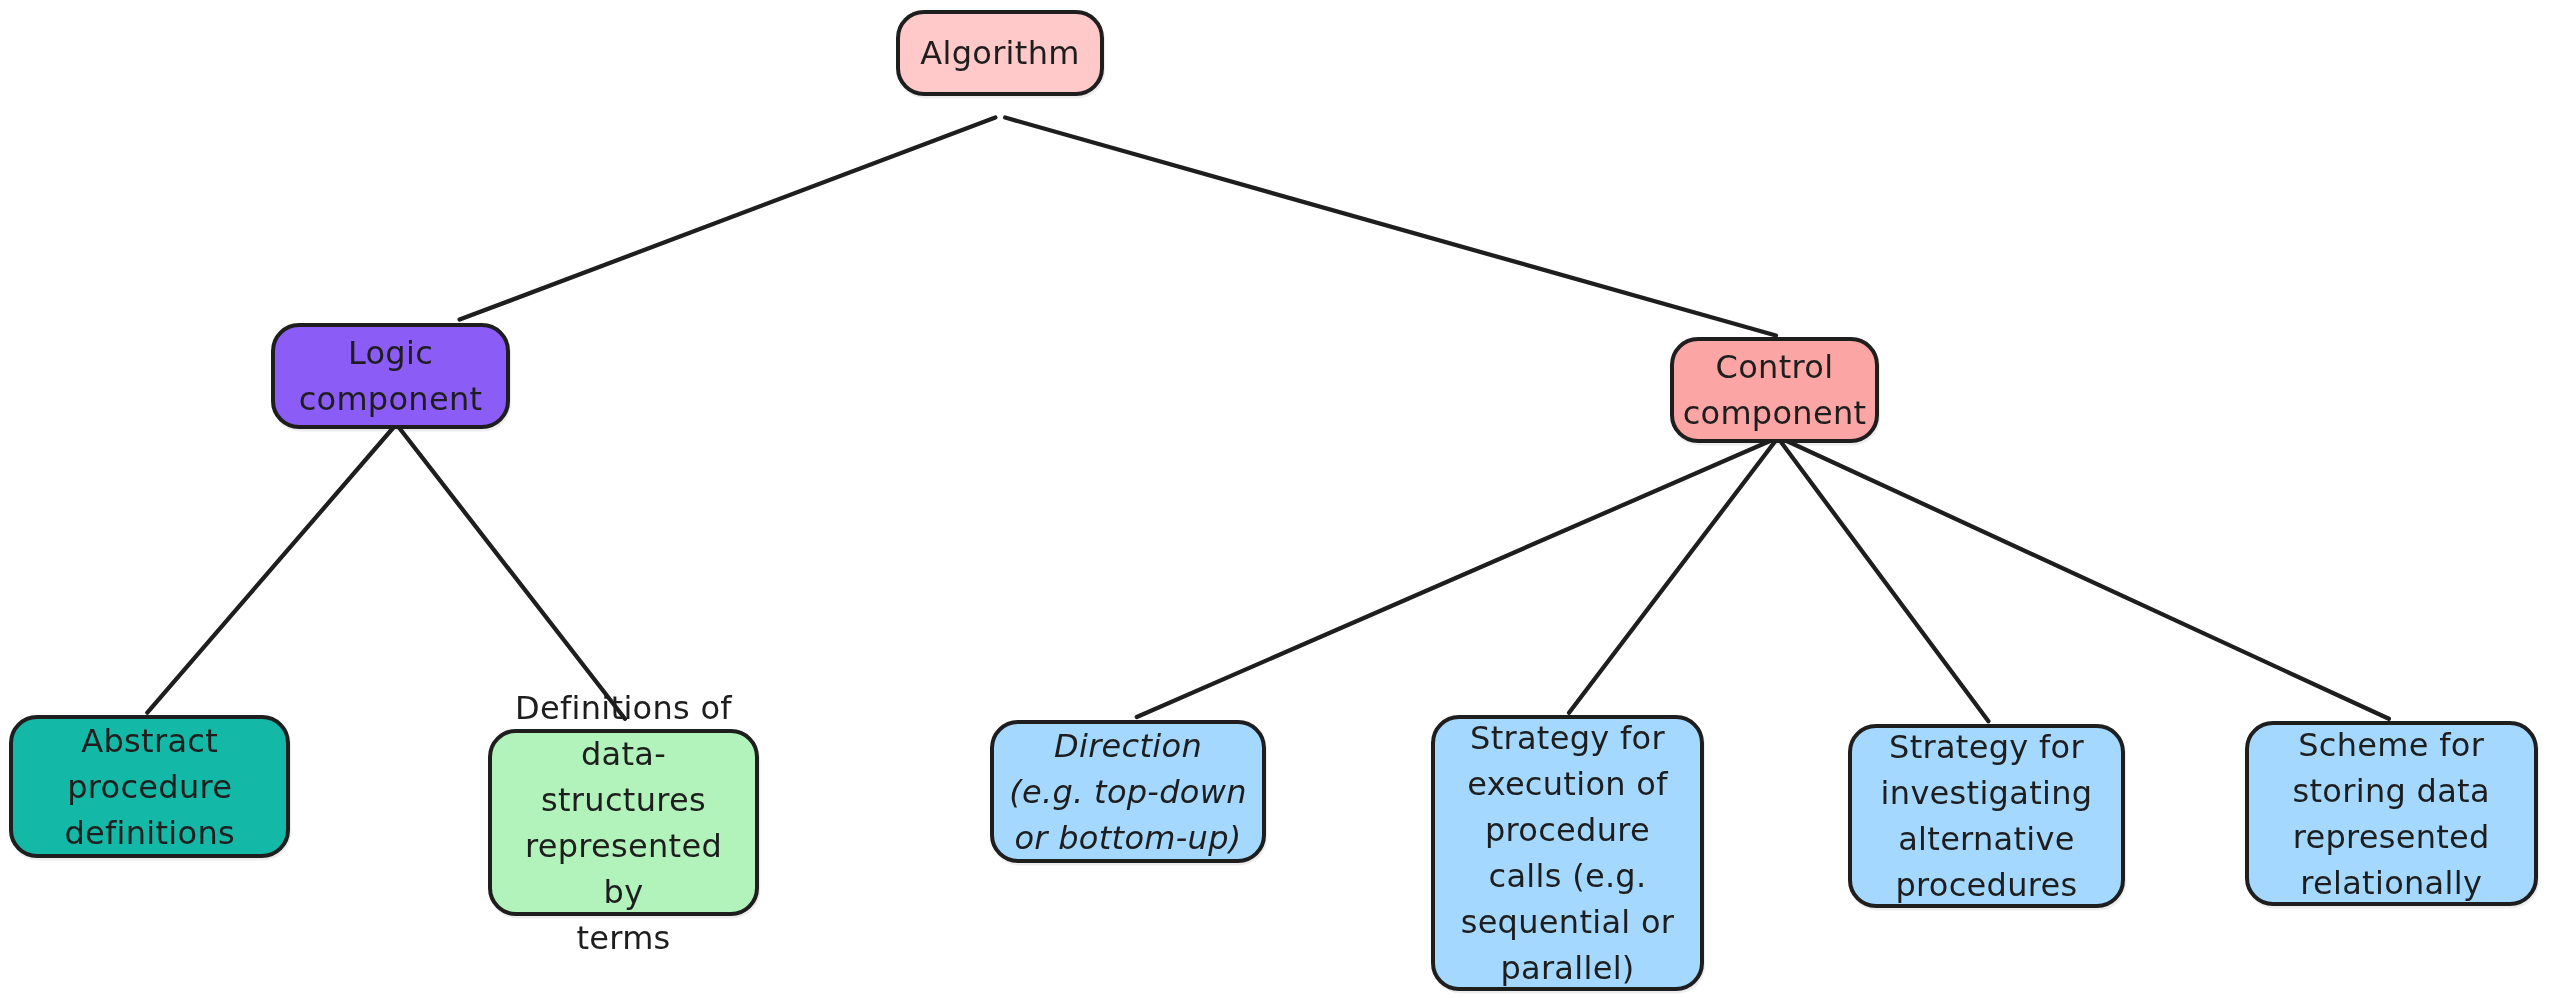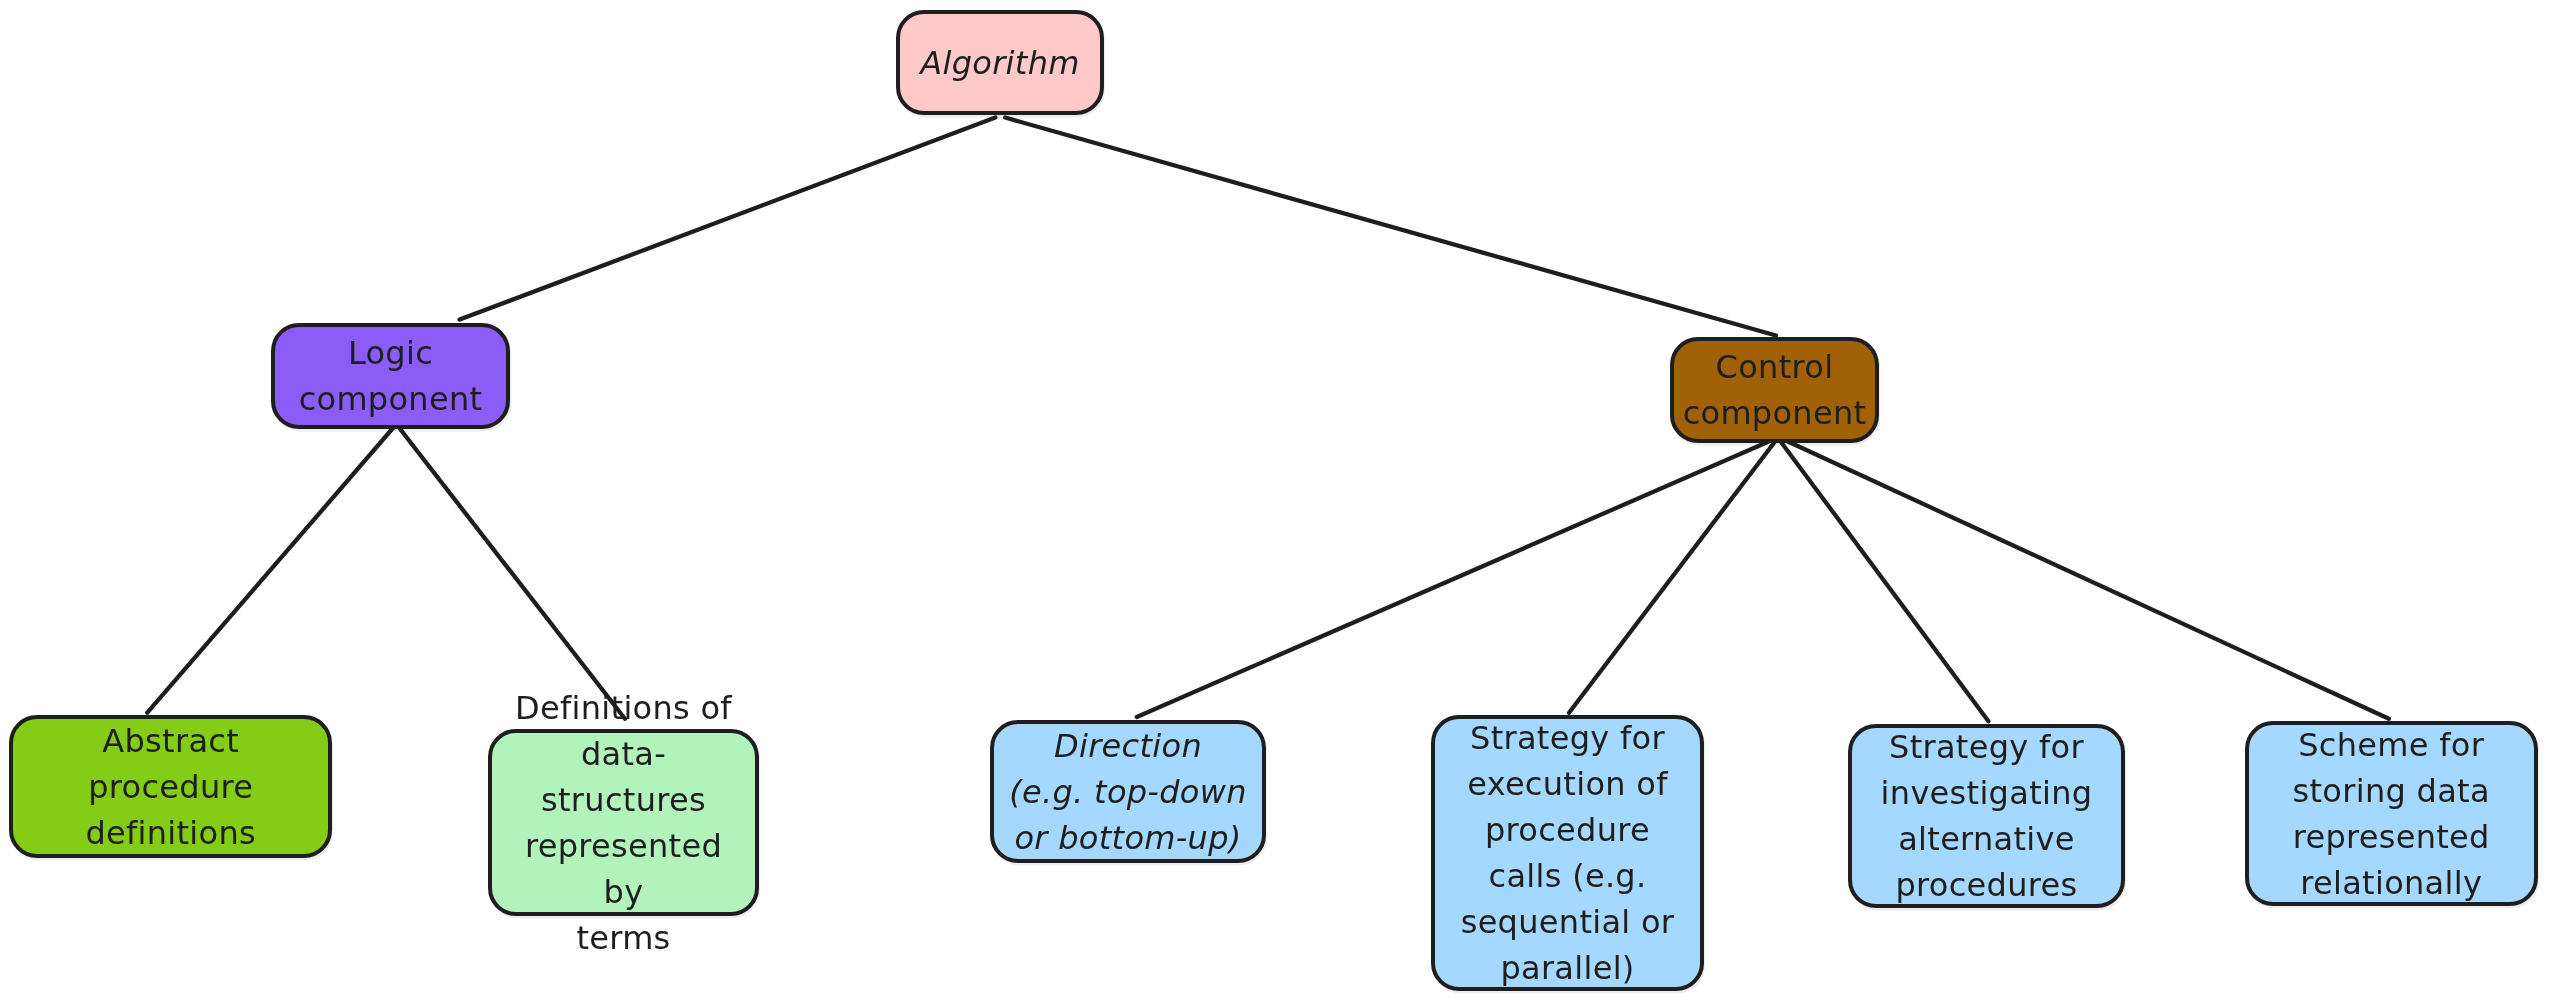--- a/index.html
+++ b/index.html
@@ -52,32 +52,32 @@
       <line x1="1625" y1="192" x2="750" y2="522" stroke="#1e1e1e" stroke-width="7" stroke-linecap="round"></line>
       <line x1="1641" y1="192" x2="2900" y2="548" stroke="#1e1e1e" stroke-width="7" stroke-linecap="round"></line>
       <line x1="643" y1="697" x2="240" y2="1164" stroke="#1e1e1e" stroke-width="7" stroke-linecap="round"></line>
       <line x1="650" y1="697" x2="1020" y2="1174" stroke="#1e1e1e" stroke-width="7" stroke-linecap="round"></line>
       <line x1="2893" y1="719" x2="1856" y2="1171" stroke="#1e1e1e" stroke-width="7" stroke-linecap="round"></line>
       <line x1="2900" y1="719" x2="2562" y2="1164" stroke="#1e1e1e" stroke-width="7" stroke-linecap="round"></line>
       <line x1="2906" y1="719" x2="3247" y2="1178" stroke="#1e1e1e" stroke-width="7" stroke-linecap="round"></line>
       <line x1="2915" y1="719" x2="3901" y2="1174" stroke="#1e1e1e" stroke-width="7" stroke-linecap="round"></line>
     </svg>
   <div>
-      <div class="node" style="left: 896px; top: 10.4px; width: 208px; height: 105px; background: rgb(255, 201, 201); font-style: italic;">
+      <div class="node" style="left: 896px; top: 10.4px; width: 208px; height: 86px; background: rgb(255, 201, 201);">
         <span class="node-label">Algorithm</span>
       </div>
       <div class="node" style="left: 271px; top: 323px; width: 239px; height: 106px; background: #8b5cf6;">
         <span class="node-label">Logic
 component</span>
       </div>
-      <div class="node" style="left: 1670px; top: 337px; width: 209px; height: 106px; background: #a16207;">
+      <div class="node" style="left: 1670px; top: 337px; width: 209px; height: 106px; background: #fca5a5;">
         <span class="node-label">Control
 component</span>
       </div>
-      <div class="node" style="left: 9.2px; top: 715px; width: 323px; height: 143px; background: #84cc16;">
+      <div class="node" style="left: 9.2px; top: 715px; width: 281px; height: 143px; background: #14b8a6;">
         <span class="node-label">Abstract
 procedure
 definitions</span>
       </div>
       <div class="node" style="left: 488px; top: 721px; width: 271px; height: 187px; background: rgb(178, 242, 187); margin-top: 8px;">
         <span class="node-label">Definitions of
 data-structures
 represented by
 terms</span>
       </div>

